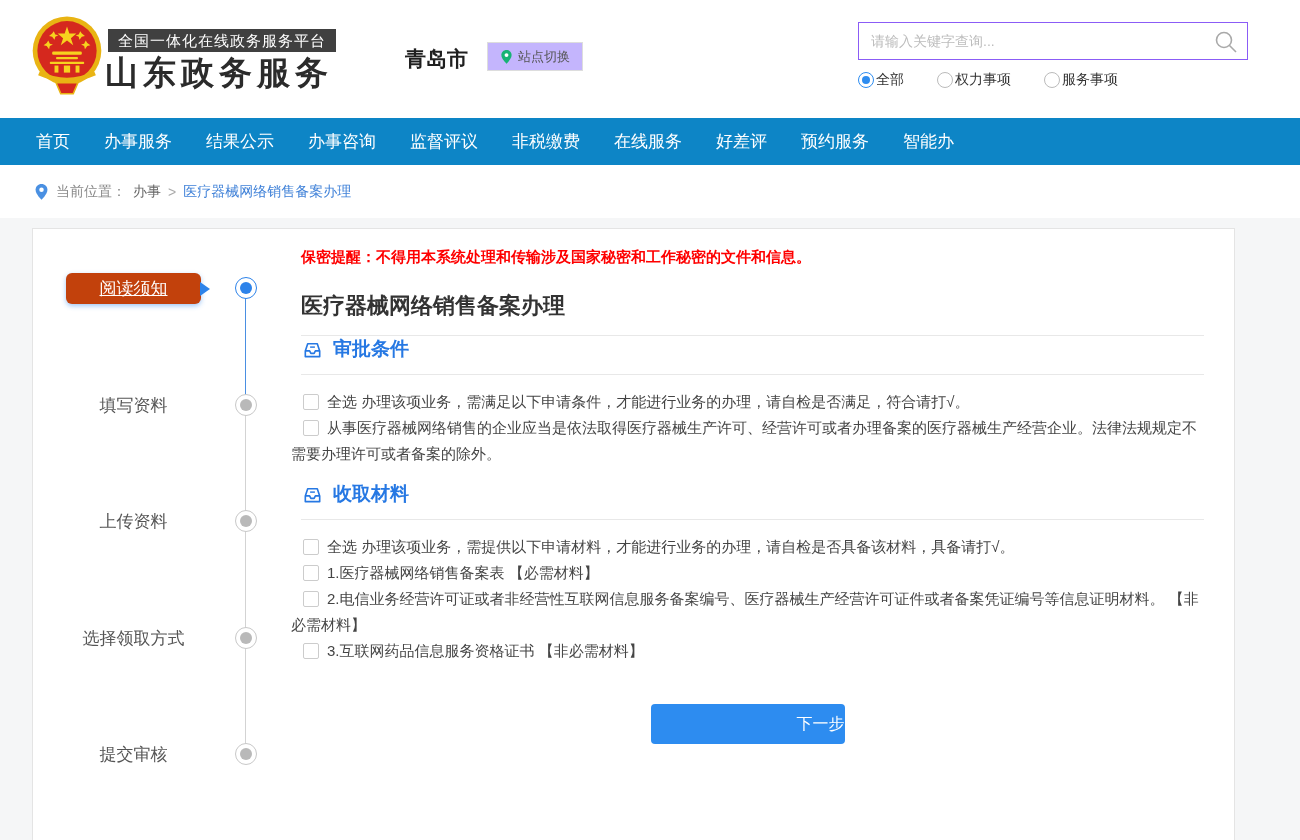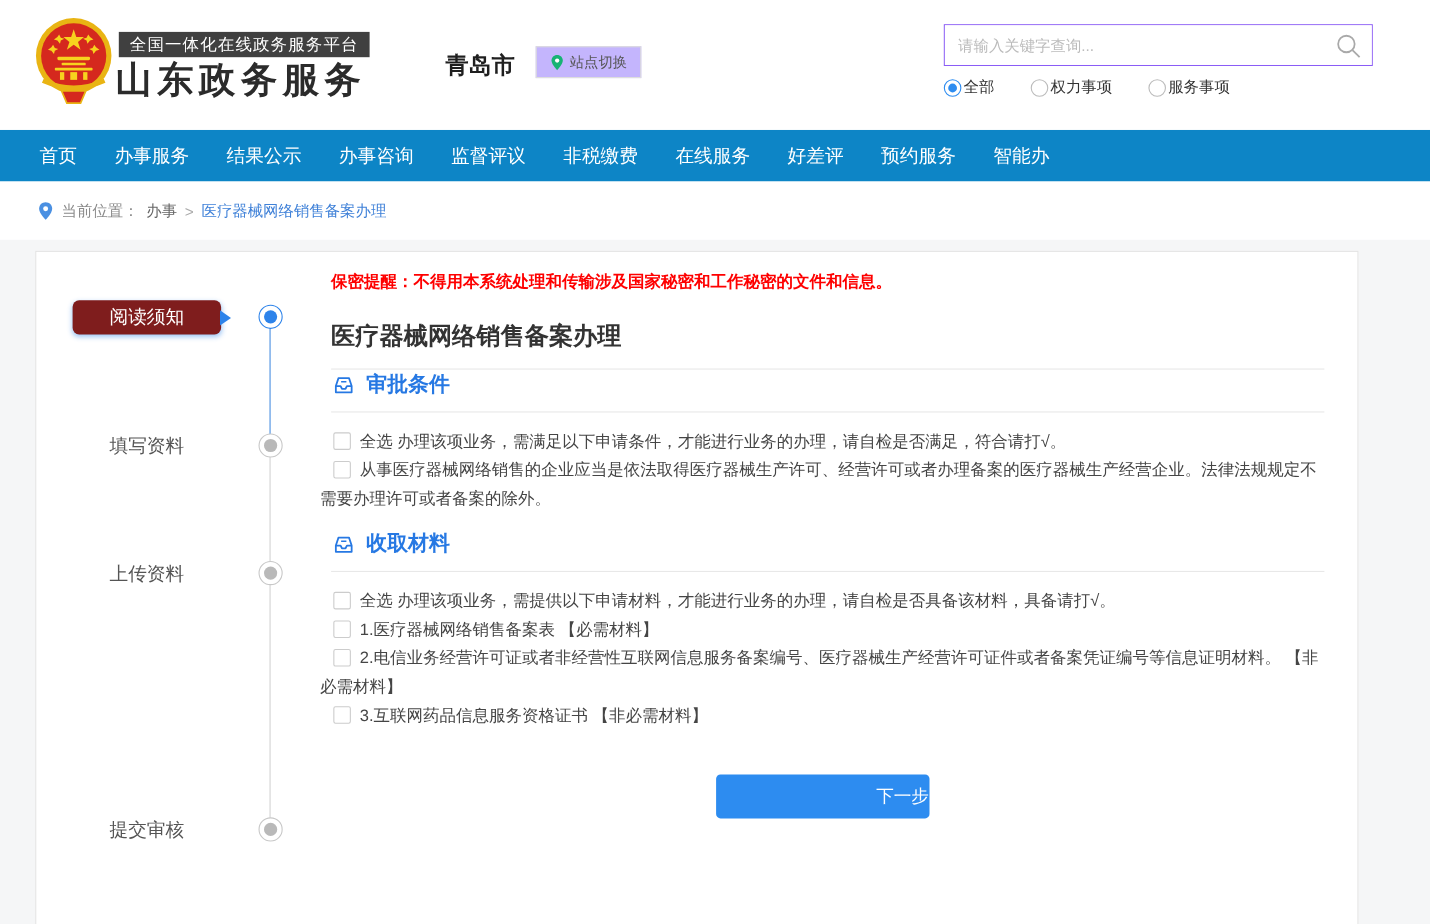--- a/index.html
+++ b/index.html
@@ -52,22 +52,22 @@
     border:1px solid #e4e4e4; }
 
   
   .steps { position:absolute; left:0; top:0; width:258px; height:100%; }
   .tl-line { position:absolute; left:212px; width:1px; }
   .tl-blue { top:59px; height:117px; background:#4a8fe2; }
   .tl-gray { top:176px; height:349px; background:#d3d3d3; }
   .step { position:absolute; left:0; width:100%; height:31px; cursor:pointer; }
   .step-label { position:absolute; left:33px; width:135px; text-align:center;
     line-height:31px; font-size:17px; color:#555; }
-  .step.active .step-label { background:#7f1d1d; color:#fff; border-radius:6px;
-    box-shadow:0 2px 5px rgba(45,131,234,.45); }
+  .step.active .step-label { background:#c2410c; color:#fff; border-radius:6px;
+    box-shadow:0 2px 5px rgba(45,131,234,.45);text-decoration:underline; }
   .step.active .step-label::after { content:''; position:absolute; right:-9px; top:9px;
     border-top:7px solid transparent; border-bottom:7px solid transparent;
     border-left:10px solid #2d83ea; }
   .step-dot { position:absolute; left:202px; top:4px; width:22px; height:22px;
     border-radius:50%; background:#fff; border:1px solid #c8c8c8; }
   .step-dot i { position:absolute; inset:4px; border-radius:50%; background:#b9b9b9; }
   .step.active .step-dot { border-color:#2d83ea; }
   .step.active .step-dot i { background:#2d83ea; }
 
   
@@ -186,20 +186,26 @@
     <span class="step-dot">
               <i></i>
             </span>
   </div>
           <div class="step" style="top: 277px;">
     <span class="step-label">上传资料</span>
     <span class="step-dot">
               <i></i>
             </span>
   </div>
+          <div class="step" style="top: 393.5px;">
+    <span class="step-label">选择领取方式</span>
+    <span class="step-dot">
+              <i></i>
+            </span>
+  </div>
           <div class="step" style="top: 510px;">
     <span class="step-label">提交审核</span>
     <span class="step-dot">
               <i></i>
             </span>
   </div>
         </aside>
 
       <main class="main">
         <p class="warning">保密提醒：不得用本系统处理和传输涉及国家秘密和工作秘密的文件和信息。</p>

